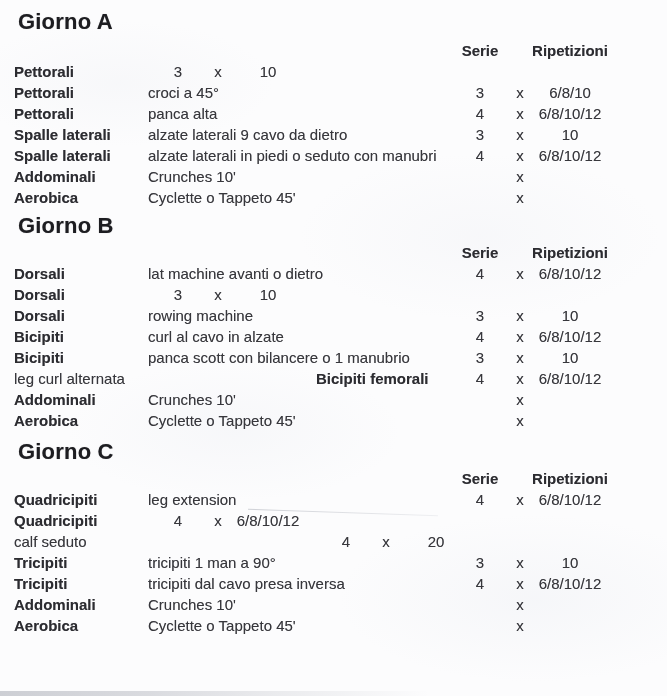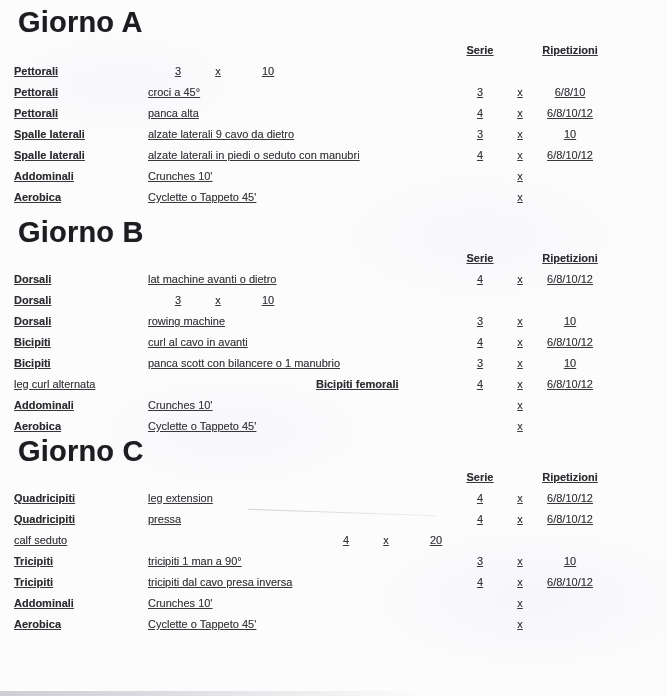--- a/index.html
+++ b/index.html
@@ -19,38 +19,37 @@
       radial-gradient(ellipse 280px 120px at 80% 86%, rgba(200,206,220,0.12), transparent 70%),
       #fcfcfd;
     overflow:hidden;
   }
   .content{
     position:relative;
     padding:8px 0 0 14px;
   }
   .day-title{
     margin:0 0 0 4px;
-    font-size:29px;
+    font-size:22px;
     line-height:28px;
     font-weight:bold;
     color:#1d1d21;
     letter-spacing:0.2px;
     text-shadow:0 0 0.7px rgba(30,30,35,0.45);
   }
-  .day-section.b .day-title{margin-top:10px;}
-  .day-section.c .day-title{}
+  .day-section.b .day-title{margin-top:4px;}
+  .day-section.c .day-title{margin-top:7px;}
   .table{margin:0;}
   .row{
     display:flex;
     line-height:21px;
-    font-size:11px;
+    font-size:15px;
     color:#37373c;
     text-shadow:0 0 0.6px rgba(45,45,50,0.40);
     white-space:nowrap;
-    text-decoration:underline;
   }
   .header-row{margin-top:4px;}
   .day-section.b .header-row,
   .day-section.c .header-row{margin-top:2px;}
   .col{flex:0 0 auto;}
   .col.group{width:134px;font-weight:bold;color:#2c2c31;}
   .col.exercise{width:302px;}
   .col.serie{width:60px;text-align:center;}
   .col.mult{width:20px;text-align:center;}
   .col.rip{width:80px;text-align:center;}
@@ -177,21 +176,21 @@
   <div class="row">
     <div class="col group">Dorsali</div>
     <div class="col exercise">rowing machine</div>
     <div class="col serie">3</div>
     <div class="col mult">x</div>
     <div class="col rip">10</div>
   </div>
 
   <div class="row">
     <div class="col group">Bicipiti</div>
-    <div class="col exercise">curl al cavo in avanti</div>
+    <div class="col exercise">curl al cavo in alzate</div>
     <div class="col serie">4</div>
     <div class="col mult">x</div>
     <div class="col rip">6/8/10/12</div>
   </div>
 
   <div class="row">
     <div class="col group">Bicipiti</div>
     <div class="col exercise">panca scott con bilancere o 1 manubrio</div>
     <div class="col serie">3</div>
     <div class="col mult">x</div>
@@ -238,21 +237,20 @@
   <div class="row">
     <div class="col group">Quadricipiti</div>
     <div class="col exercise">leg extension</div>
     <div class="col serie">4</div>
     <div class="col mult">x</div>
     <div class="col rip">6/8/10/12</div>
   </div>
 
   <div class="row">
     <div class="col group">Quadricipiti</div>
-    <div class="col exercise">pressa</div>
     <div class="col serie">4</div>
     <div class="col mult">x</div>
     <div class="col rip">6/8/10/12</div>
   </div>
 
   <div class="row">
     <div class="col exercise">calf seduto</div>
     <div class="col serie">4</div>
     <div class="col mult">x</div>
     <div class="col rip">20</div>

